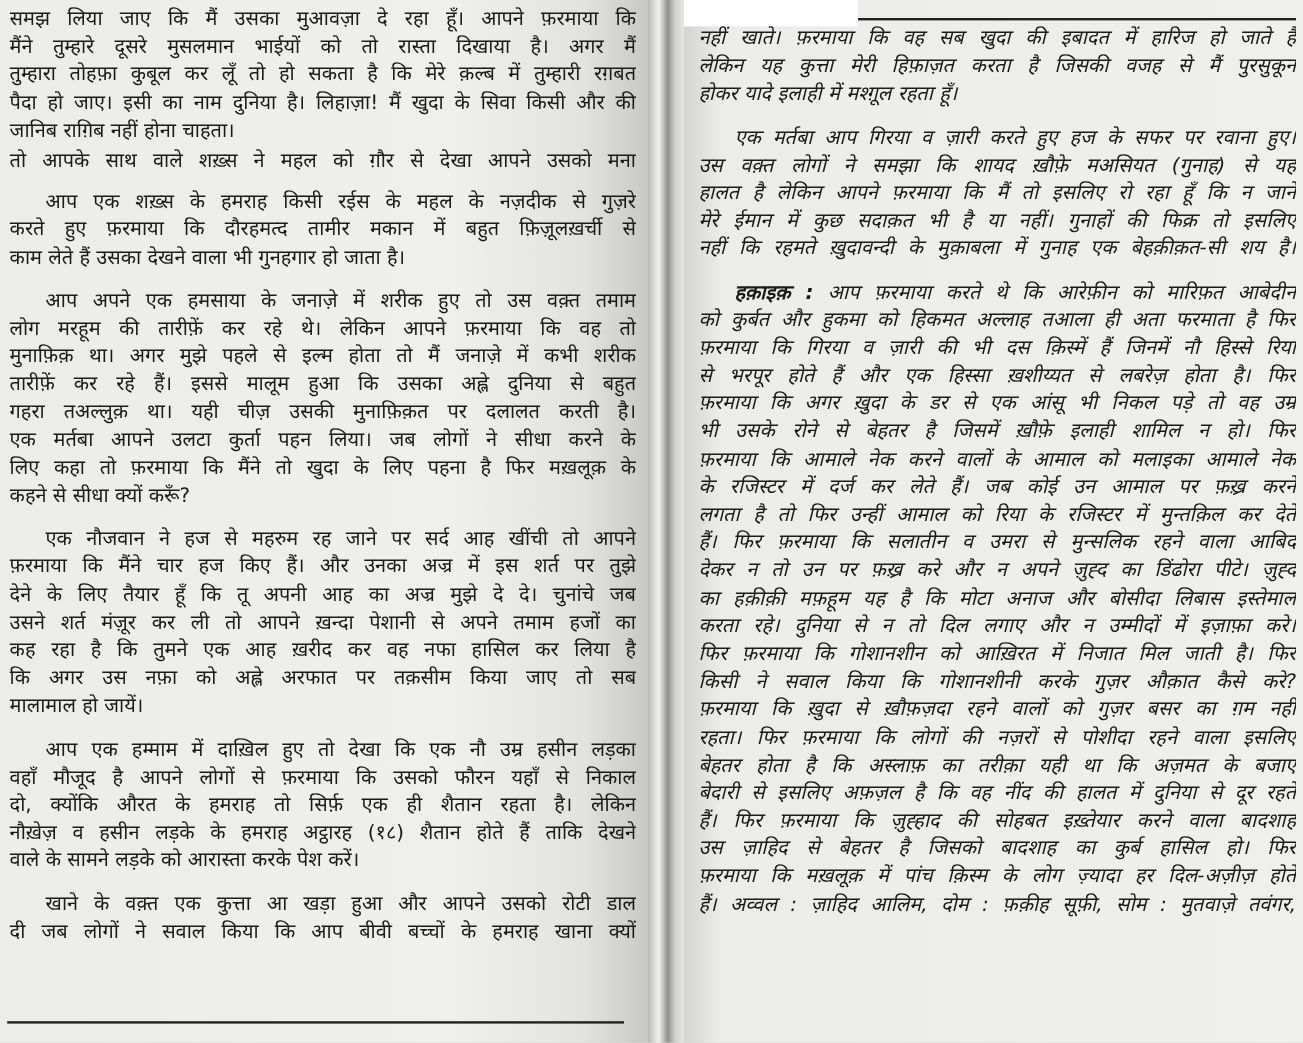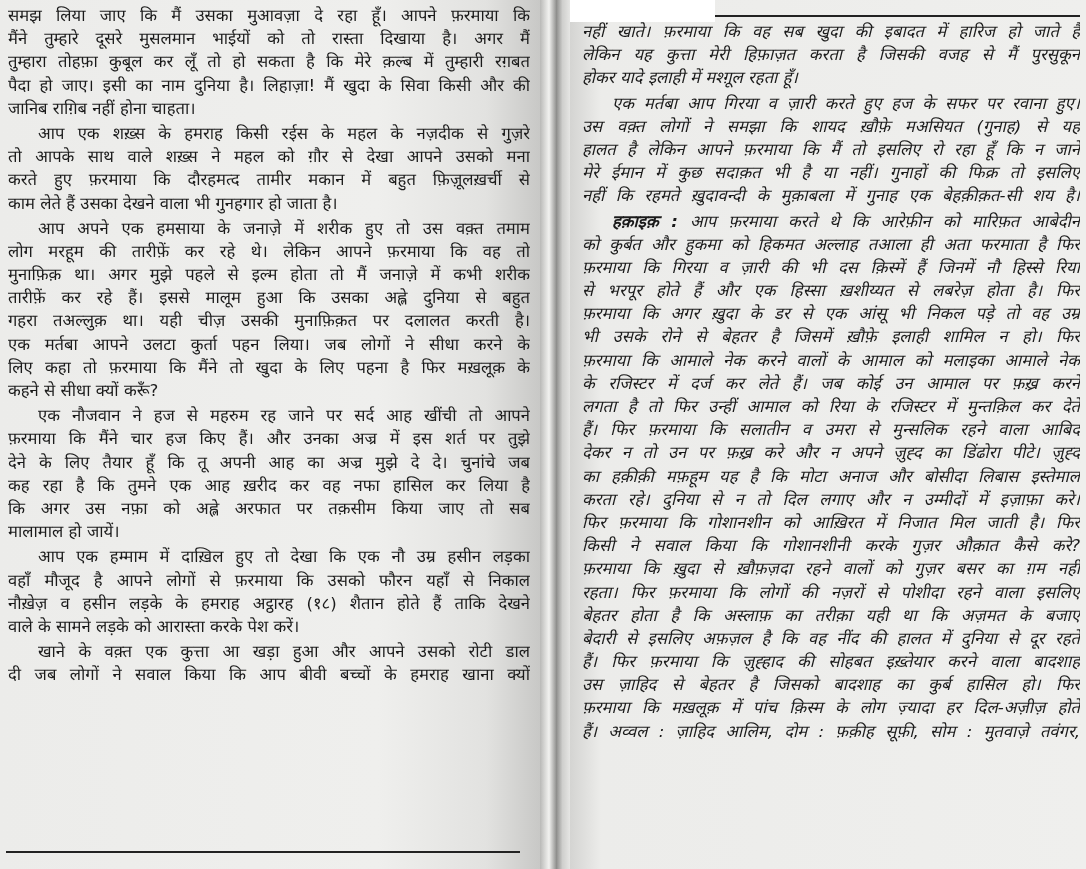--- a/index.html
+++ b/index.html
@@ -47,21 +47,21 @@
     }
     .text-left { left: 8px; top: 4px; width: 522px; }
     .text-right { left: 12px; top: 20px; width: 498px; }
     .para { text-align: justify; }
     .line {
       display: block; white-space: nowrap;
       text-align-last: justify; text-align: justify;
       height: 23.2px; overflow: hidden;
     }
     .line.last { text-align-last: left; }
-    .indent { padding-left: 30px; }
+    .indent { padding-left: 30px; margin-top: 11px; }
     .bold { font-weight: bold; }
     .para-gap { height: 2px; }
   </style>
 </head>
 <body>
 
 <div class="spread">
 
   <div class="page page-left">
 
@@ -70,22 +70,22 @@
       <div class="para">
         <span class="line">समझ लिया जाए कि मैं उसका मुआवज़ा दे रहा हूँ। आपने फ़रमाया कि</span>
         <span class="line">मैंने तुम्हारे दूसरे मुसलमान भाईयों को तो रास्ता दिखाया है। अगर मैं</span>
         <span class="line">तुम्हारा तोहफ़ा कुबूल कर लूँ तो हो सकता है कि मेरे क़ल्ब में तुम्हारी रग़बत</span>
         <span class="line">पैदा हो जाए। इसी का नाम दुनिया है। लिहाज़ा! मैं खुदा के सिवा किसी और की</span>
         <span class="line last">जानिब राग़िब नहीं होना चाहता।</span>
       </div>
       <div class="para-gap"></div>
 
       <div class="para">
+        <span class="line">तो आपके साथ वाले शख़्स ने महल को ग़ौर से देखा आपने उसको मना</span>
         <span class="line indent">आप एक शख़्स के हमराह किसी रईस के महल के नज़दीक से गुज़रे</span>
-        <span class="line">तो आपके साथ वाले शख़्स ने महल को ग़ौर से देखा आपने उसको मना</span>
         <span class="line">करते हुए फ़रमाया कि दौरहमत्द तामीर मकान में बहुत फ़िज़ूलख़र्ची से</span>
         <span class="line last">काम लेते हैं उसका देखने वाला भी गुनहगार हो जाता है।</span>
       </div>
       <div class="para-gap"></div>
 
       <div class="para">
         <span class="line indent">आप अपने एक हमसाया के जनाज़े में शरीक हुए तो उस वक़्त तमाम</span>
         <span class="line">लोग मरहूम की तारीफ़ें कर रहे थे। लेकिन आपने फ़रमाया कि वह तो</span>
         <span class="line">मुनाफ़िक़ था। अगर मुझे पहले से इल्म होता तो मैं जनाज़े में कभी शरीक</span>
         <span class="line">तारीफ़ें कर रहे हैं। इससे मालूम हुआ कि उसका अह्ले दुनिया से बहुत</span>
@@ -93,29 +93,31 @@
         <span class="line">एक मर्तबा आपने उलटा कुर्ता पहन लिया। जब लोगों ने सीधा करने के</span>
         <span class="line">लिए कहा तो फ़रमाया कि मैंने तो खुदा के लिए पहना है फिर मख़लूक़ के</span>
         <span class="line last">कहने से सीधा क्यों करूँ?</span>
       </div>
       <div class="para-gap"></div>
 
       <div class="para">
         <span class="line indent">एक नौजवान ने हज से महरुम रह जाने पर सर्द आह खींची तो आपने</span>
         <span class="line">फ़रमाया कि मैंने चार हज किए हैं। और उनका अज्र में इस शर्त पर तुझे</span>
         <span class="line">देने के लिए तैयार हूँ कि तू अपनी आह का अज्र मुझे दे दे। चुनांचे जब</span>
+        <span class="line">उसने शर्त मंज़ूर कर ली तो आपने ख़न्दा पेशानी से अपने तमाम हजों का</span>
         <span class="line">कह रहा है कि तुमने एक आह ख़रीद कर वह नफा हासिल कर लिया है</span>
         <span class="line">कि अगर उस नफ़ा को अह्ले अरफात पर तक़सीम किया जाए तो सब</span>
         <span class="line last">मालामाल हो जायें।</span>
       </div>
       <div class="para-gap"></div>
 
       <div class="para">
         <span class="line indent">आप एक हम्माम में दाख़िल हुए तो देखा कि एक नौ उम्र हसीन लड़का</span>
         <span class="line">वहाँ मौजूद है आपने लोगों से फ़रमाया कि उसको फौरन यहाँ से निकाल</span>
+        <span class="line">दो, क्योंकि औरत के हमराह तो सिर्फ़ एक ही शैतान रहता है। लेकिन</span>
         <span class="line">नौख़ेज़ व हसीन लड़के के हमराह अट्ठारह (१८) शैतान होते हैं ताकि देखने</span>
         <span class="line last">वाले के सामने लड़के को आरास्ता करके पेश करें।</span>
       </div>
       <div class="para-gap"></div>
 
       <div class="para">
         <span class="line indent">खाने के वक़्त एक कुत्ता आ खड़ा हुआ और आपने उसको रोटी डाल</span>
         <span class="line">दी जब लोगों ने सवाल किया कि आप बीवी बच्चों के हमराह खाना क्यों</span>
       </div>
     </div>

